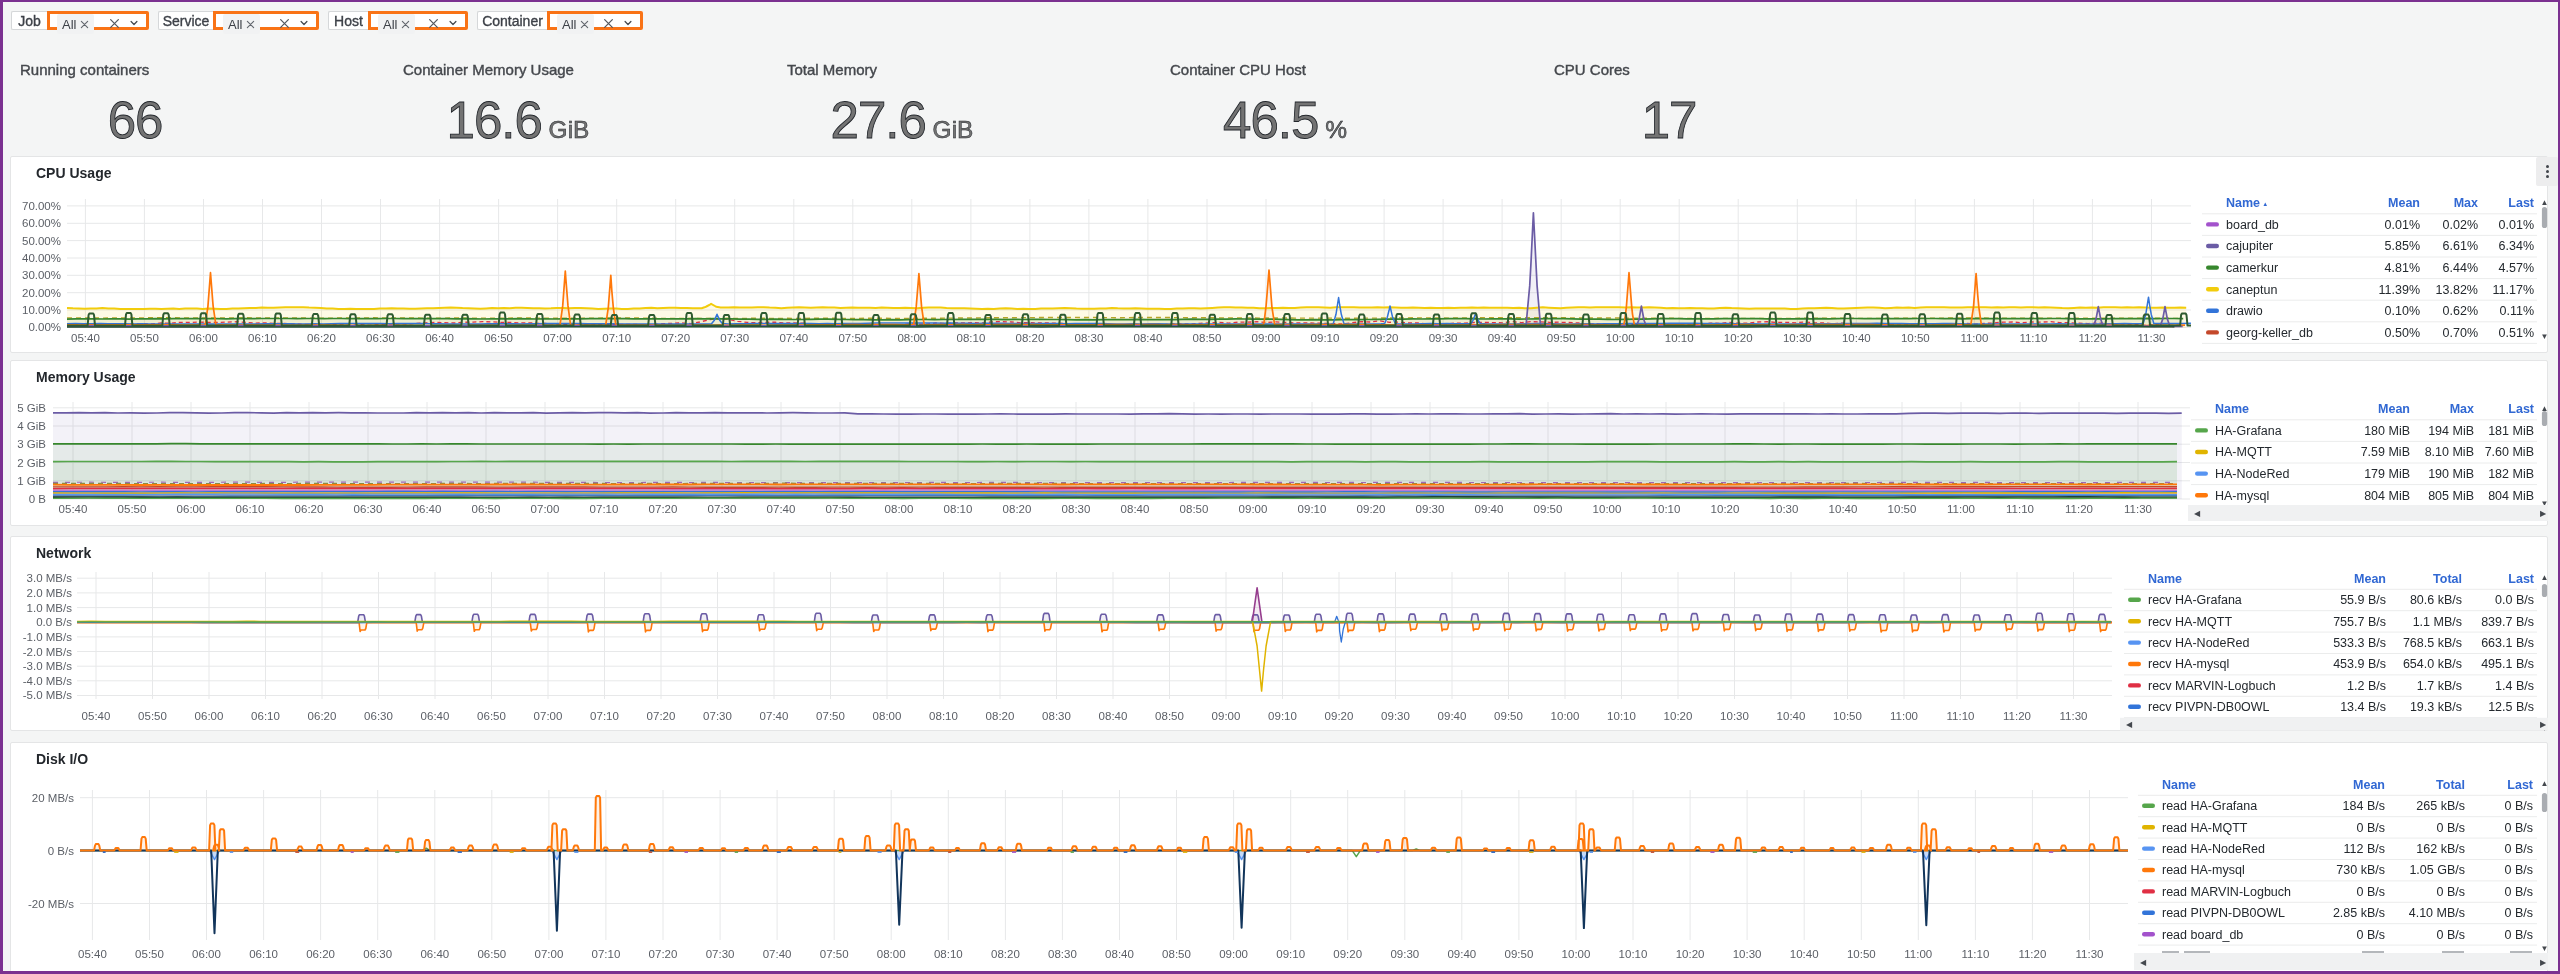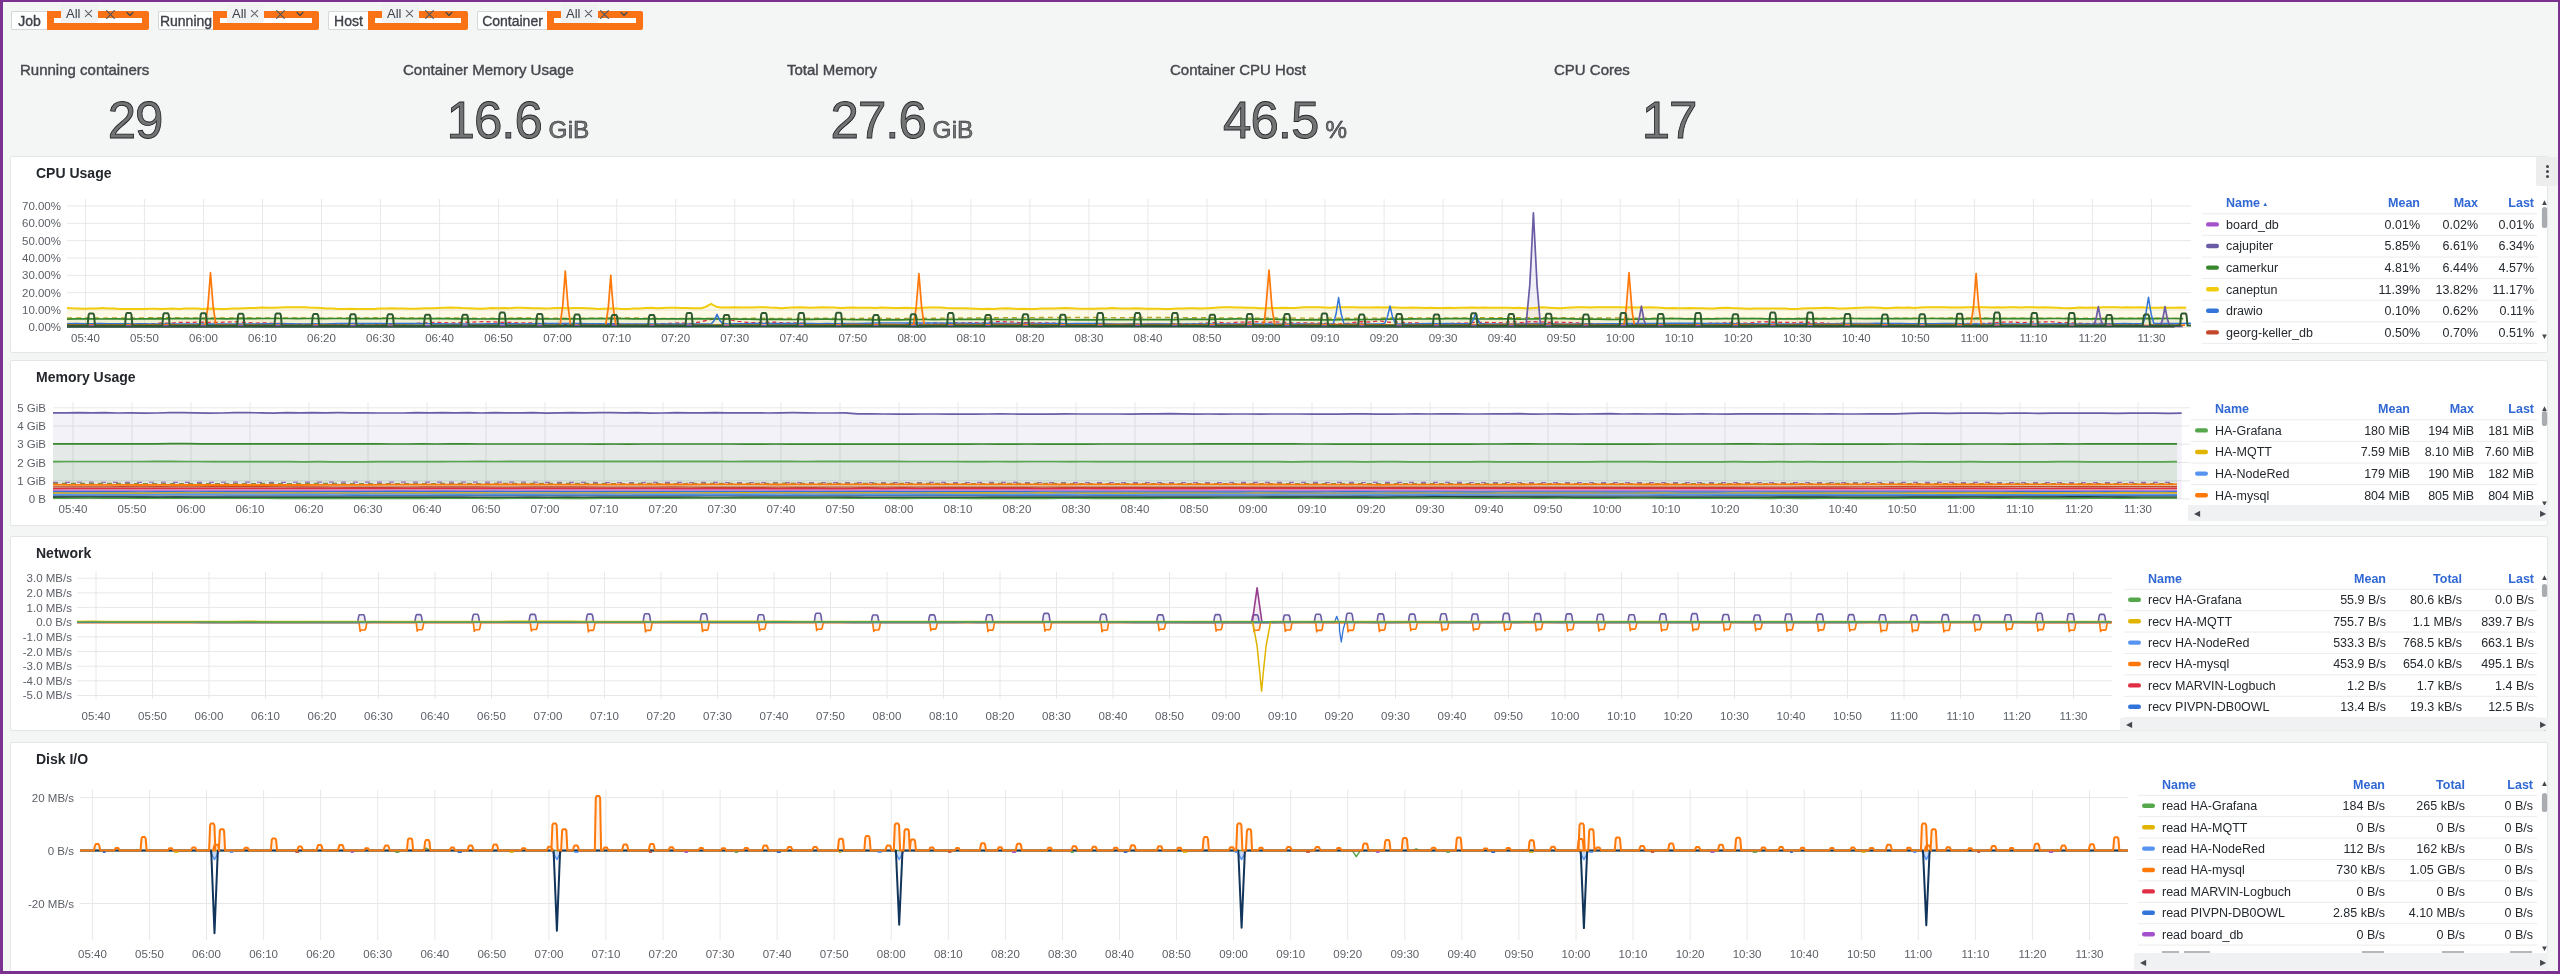--- a/index.html
+++ b/index.html
@@ -1,20 +1,20 @@
 <!DOCTYPE html>
 <html><head><meta charset="utf-8">
 <style>
 * { margin:0; padding:0; box-sizing:border-box; }
 html,body { width:2560px; height:974px; overflow:hidden; }
 body { background:#f4f5f5; font-family:"Liberation Sans", sans-serif; position:relative; }
 .frame { position:absolute; inset:0; border:3px solid #7b3190; border-top-width:2px; border-right-width:2px; pointer-events:none; z-index:50; }
 .fgrp { position:absolute; top:11px; height:19px; display:flex; }
 .flab { background:#fff; border:1px solid #d5d7d9; border-right:none; color:#3d4148; font-size:14px; font-weight:400; -webkit-text-stroke:0.35px #3d4148; display:flex; align-items:center; justify-content:center; border-radius:2px 0 0 2px; }
-.finp { background:#fff; border:7px solid #f97316; display:flex; align-items:flex-end; padding:0 7px; border-radius:0 2px 2px 0; }
+.finp { background:#fff; border:3px solid #f97316; display:flex; align-items:flex-start; padding:0 7px; border-radius:0 2px 2px 0; }
 .chip { background:#f1f2f3; border-radius:2px; font-size:13px; color:#3d4148; padding:2.5px 5px; display:flex; align-items:center; }
 .ficons { margin-left:auto; display:flex; align-items:center; }
 .stat { position:absolute; top:55px; width:383px; height:98px; }
 .slab { position:absolute; left:9px; top:6px; font-size:15px; font-weight:400; color:#45484d; -webkit-text-stroke:0.4px #45484d; }
 .sval { position:absolute; left:0; top:66px; width:248px; text-align:center; font-size:51px; font-weight:400; color:#737373; -webkit-text-stroke:0.85px #23272c; letter-spacing:-1px; line-height:0; }
 .sval span.vv { line-height:0; }
 .unit { font-size:24.5px; letter-spacing:0; -webkit-text-stroke:0.5px #23272c; }
 .panel { position:absolute; left:10px; width:2538px; background:#fff; border:1px solid #e4e5e6; border-radius:2px; }
 .ptitle { position:absolute; left:9px; top:7.5px; font-size:14px; font-weight:700; color:#23272c;margin-left:16px; }
 svg text.ax { font-family:"Liberation Sans",sans-serif; font-size:11.5px; fill:#5b5f66; }
@@ -34,21 +34,21 @@
           <path d="M1.5 1.5L8.5 8.5M8.5 1.5L1.5 8.5" stroke="#62676e" stroke-width="1.25" stroke-linecap="round"></path>
         </svg></span>
       <span class="ficons"><svg width="11" height="11" viewBox="0 0 10 10">
           <path d="M1.5 1.5L8.5 8.5M8.5 1.5L1.5 8.5" stroke="#55595f" stroke-width="1.15" stroke-linecap="round"></path>
         </svg>&nbsp;&nbsp;<svg width="10" height="10" viewBox="0 0 12 12">
           <path d="M2.5 4.2L6 7.8L9.5 4.2" stroke="#45494f" stroke-width="1.5" fill="none" stroke-linecap="round" stroke-linejoin="round"></path>
         </svg></span>
     </div>
   </div>
 <div class="fgrp" style="left:158px;width:161px">
-    <div class="flab" style="width:55px">Running</div>
+    <div class="flab" style="width:55px">Service</div>
     <div class="finp" style="width:106px">
       <span class="chip">All&nbsp;<svg width="9" height="9" viewBox="0 0 10 10">
           <path d="M1.5 1.5L8.5 8.5M8.5 1.5L1.5 8.5" stroke="#62676e" stroke-width="1.25" stroke-linecap="round"></path>
         </svg></span>
       <span class="ficons"><svg width="11" height="11" viewBox="0 0 10 10">
           <path d="M1.5 1.5L8.5 8.5M8.5 1.5L1.5 8.5" stroke="#55595f" stroke-width="1.15" stroke-linecap="round"></path>
         </svg>&nbsp;&nbsp;<svg width="10" height="10" viewBox="0 0 12 12">
           <path d="M2.5 4.2L6 7.8L9.5 4.2" stroke="#45494f" stroke-width="1.5" fill="none" stroke-linecap="round" stroke-linejoin="round"></path>
         </svg></span>
     </div>
@@ -74,21 +74,21 @@
         </svg></span>
       <span class="ficons"><svg width="11" height="11" viewBox="0 0 10 10">
           <path d="M1.5 1.5L8.5 8.5M8.5 1.5L1.5 8.5" stroke="#55595f" stroke-width="1.15" stroke-linecap="round"></path>
         </svg>&nbsp;&nbsp;<svg width="10" height="10" viewBox="0 0 12 12">
           <path d="M2.5 4.2L6 7.8L9.5 4.2" stroke="#45494f" stroke-width="1.5" fill="none" stroke-linecap="round" stroke-linejoin="round"></path>
         </svg></span>
     </div>
   </div>
 <div class="stat" style="left:11px">
     <div class="slab">Running containers</div>
-    <div class="sval"><span class="vv">29</span></div>
+    <div class="sval"><span class="vv">66</span></div>
   </div>
 <div class="stat" style="left:394px">
     <div class="slab">Container Memory Usage</div>
     <div class="sval"><span class="vv">16.6</span><span class="unit">&nbsp;GiB</span></div>
   </div>
 <div class="stat" style="left:778px">
     <div class="slab">Total Memory</div>
     <div class="sval"><span class="vv">27.6</span><span class="unit">&nbsp;GiB</span></div>
   </div>
 <div class="stat" style="left:1161px">

